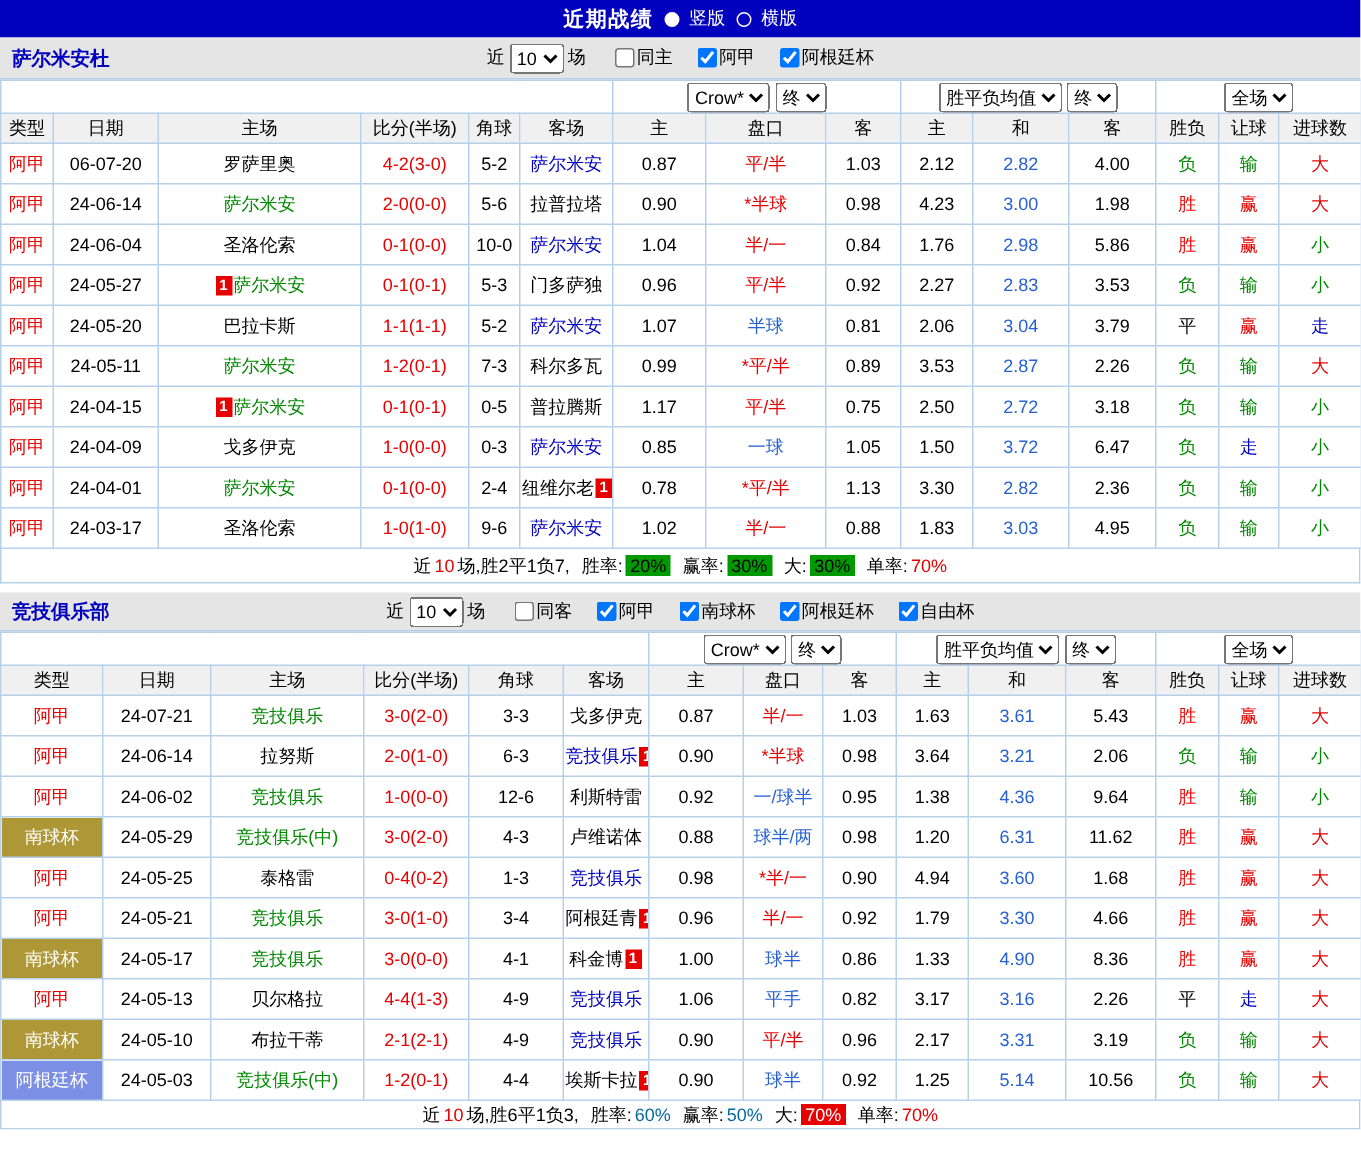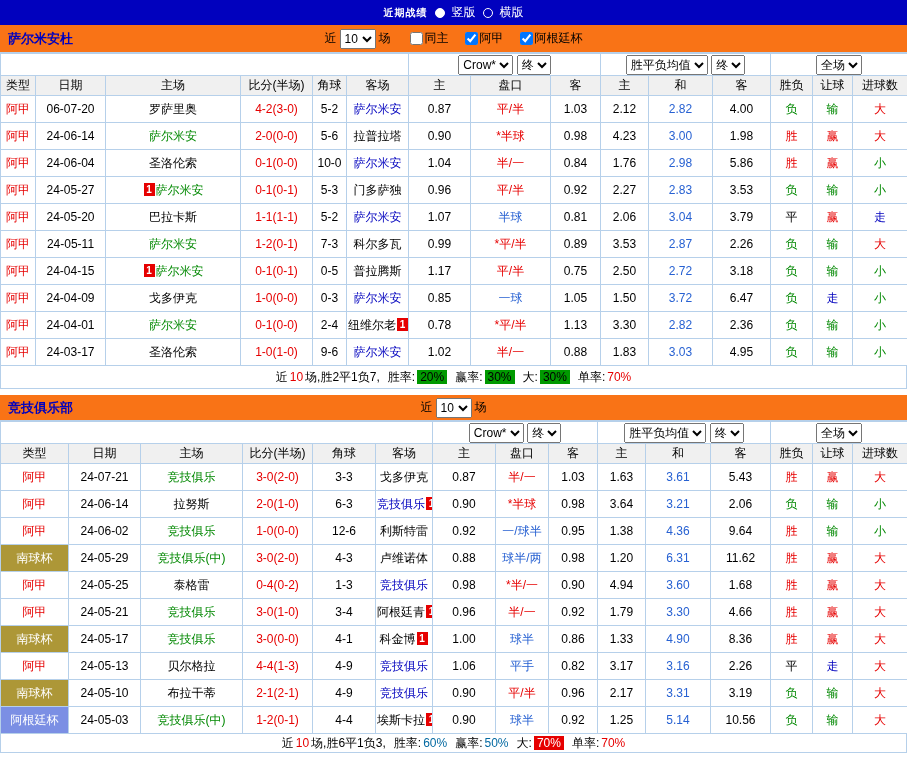--- a/index.html
+++ b/index.html
@@ -9,30 +9,30 @@
     font-family:"Liberation Sans","DejaVu Sans",sans-serif;
     font-size:12px; color:#000;
   }
   .page { width:907px; }
 
   
   .topbar {
     height:25px; background:#0101be; color:#fff;
     display:flex; align-items:center; justify-content:center; gap:7px;
   }
-  .topbar .title { font-weight:bold; font-size:10px; letter-spacing:1px; }
+  .topbar .title { font-weight:bold; font-size:14px; letter-spacing:1px; }
   .radio {
     display:inline-block; width:10px; height:10px; border:1px solid #fff;
     border-radius:50%; background:transparent;
   }
   .radio.sel { background:#fff; }
 
   
   .section-bar {
-    height:28px; background:#f97316; position:relative;
+    height:28px; background:#e5e5e5; position:relative;
     display:flex; align-items:center;
     border-bottom:1px solid #b6d0ea;
   }
   .section-bar.second { height:26px; margin-top:6px; }
   .team-title { color:#0101be; font-weight:bold; font-size:13px; padding-left:8px; }
   .controls {
     position:absolute; left:50%; transform:translateX(-50%);
     display:flex; align-items:center; gap:3px; white-space:nowrap; font-weight:normal;
   }
   .controls select, .ctrl-row select { font-size:12px; height:20px; }
@@ -339,20 +339,21 @@
       <span class="stat-label">单率:</span>
       <span class="text-red">70%</span>
     </div>
 
   <div class="section-bar second">
     <span class="team-title">竞技俱乐部</span>
     <div class="controls">
       <span>近</span>
       <select><option>10</option></select>
       <span>场</span>
+      <span><label class="filter"><input type="checkbox" style="">同客</label><label class="filter"><input type="checkbox" checked="" style="">阿甲</label><label class="filter"><input type="checkbox" checked="" style="">南球杯</label><label class="filter"><input type="checkbox" checked="" style="">阿根廷杯</label><label class="filter"><input type="checkbox" checked="" style="">自由杯</label></span>
     </div>
   </div>
 
   <table>
     <colgroup>
       <col style="width:68px">
         <col style="width:72px">
         <col style="width:102px">
         <col style="width:70px">
       <col style="width:63px">

